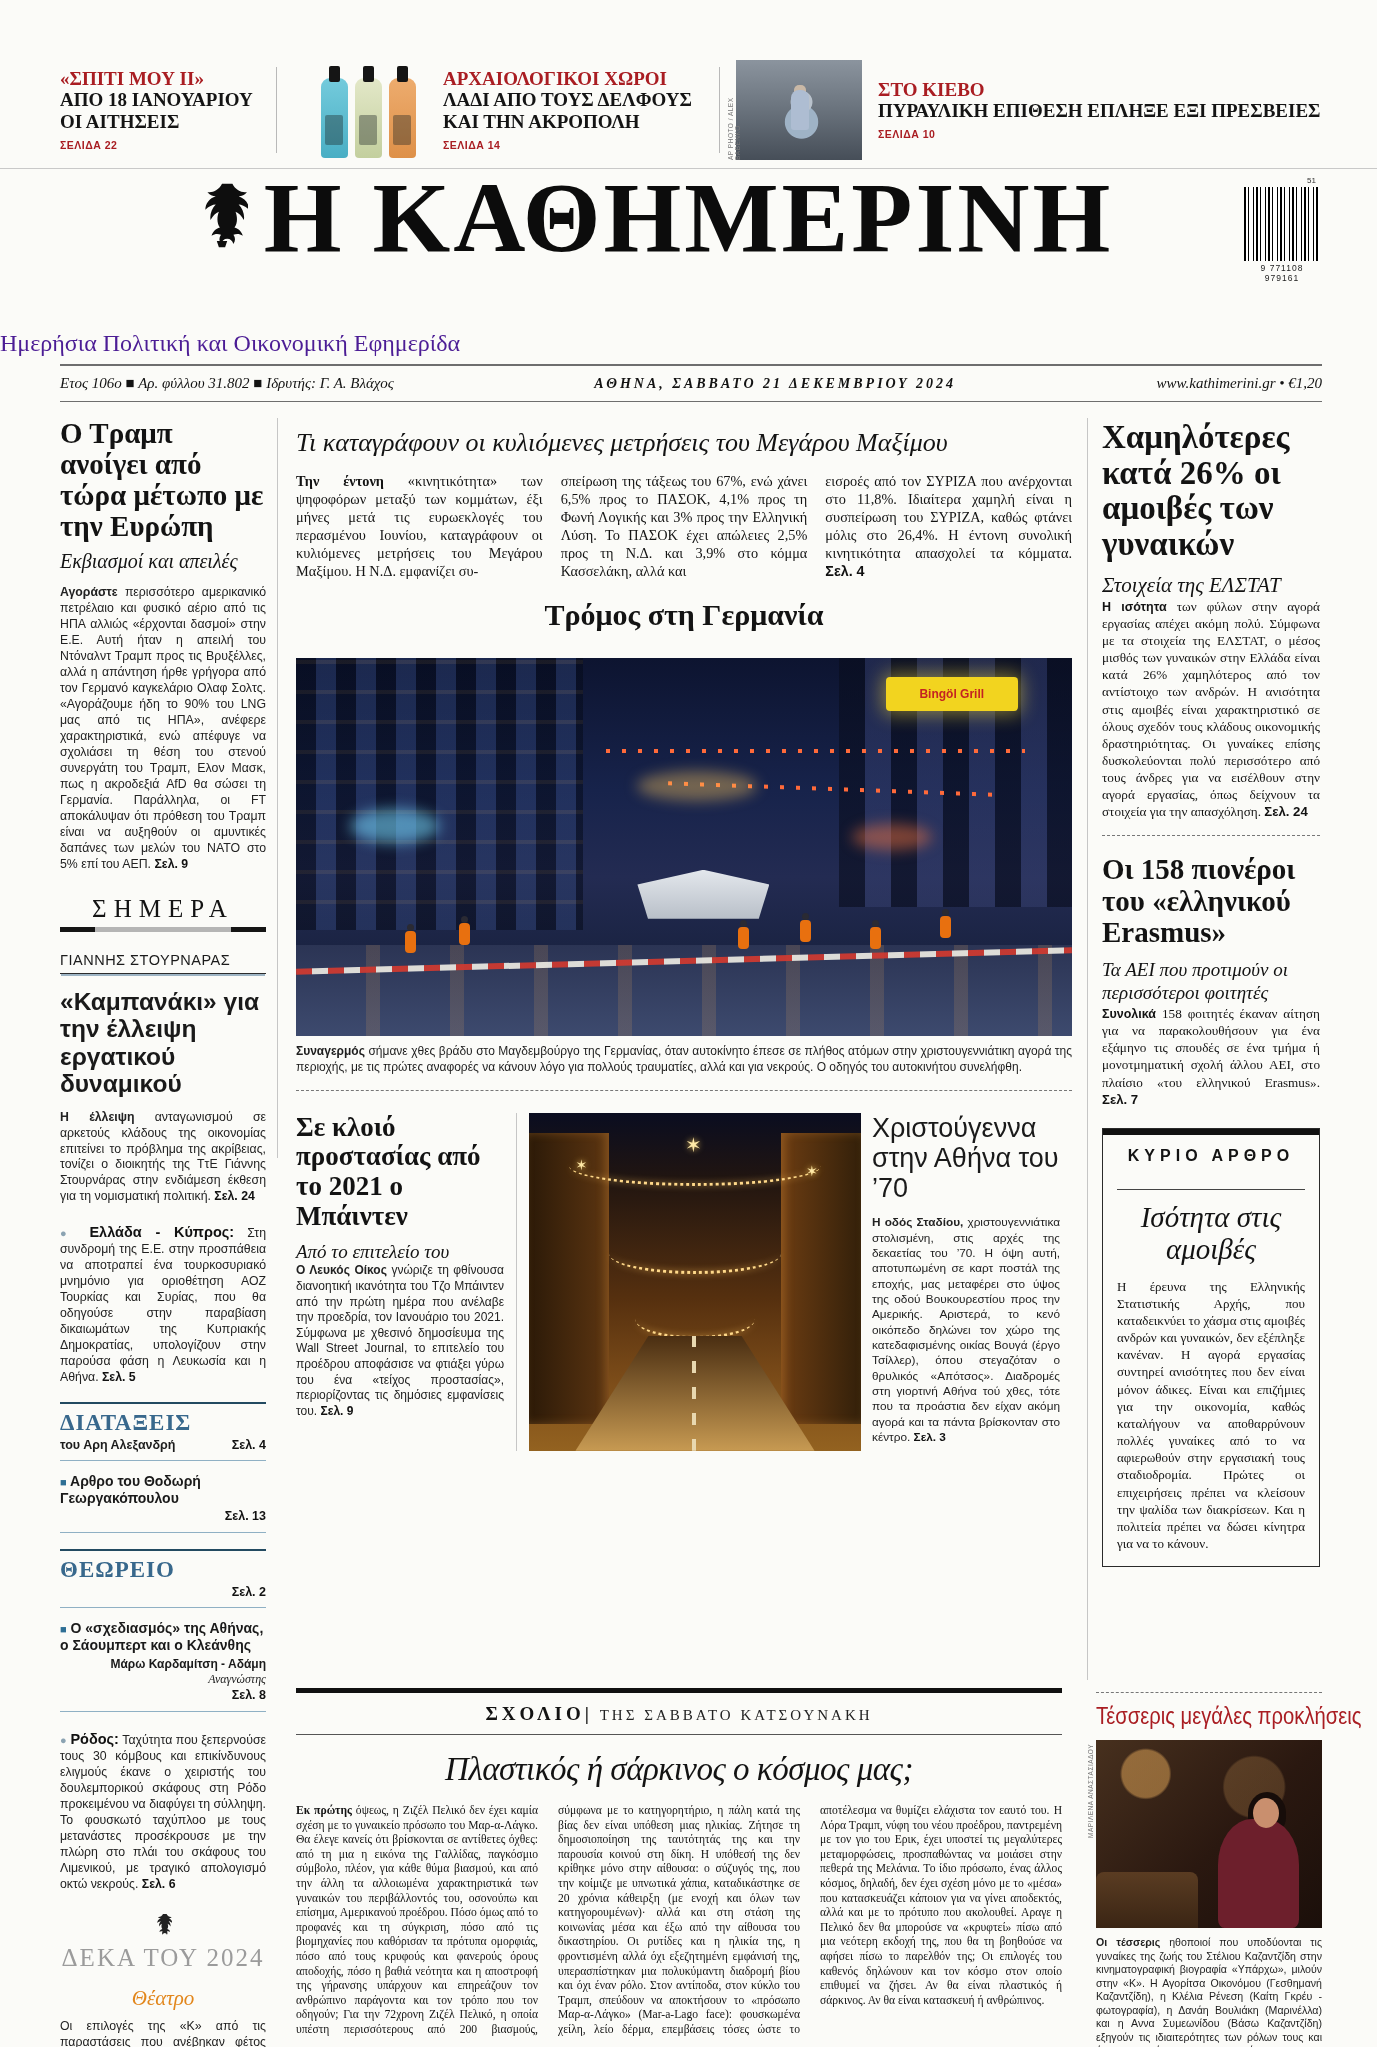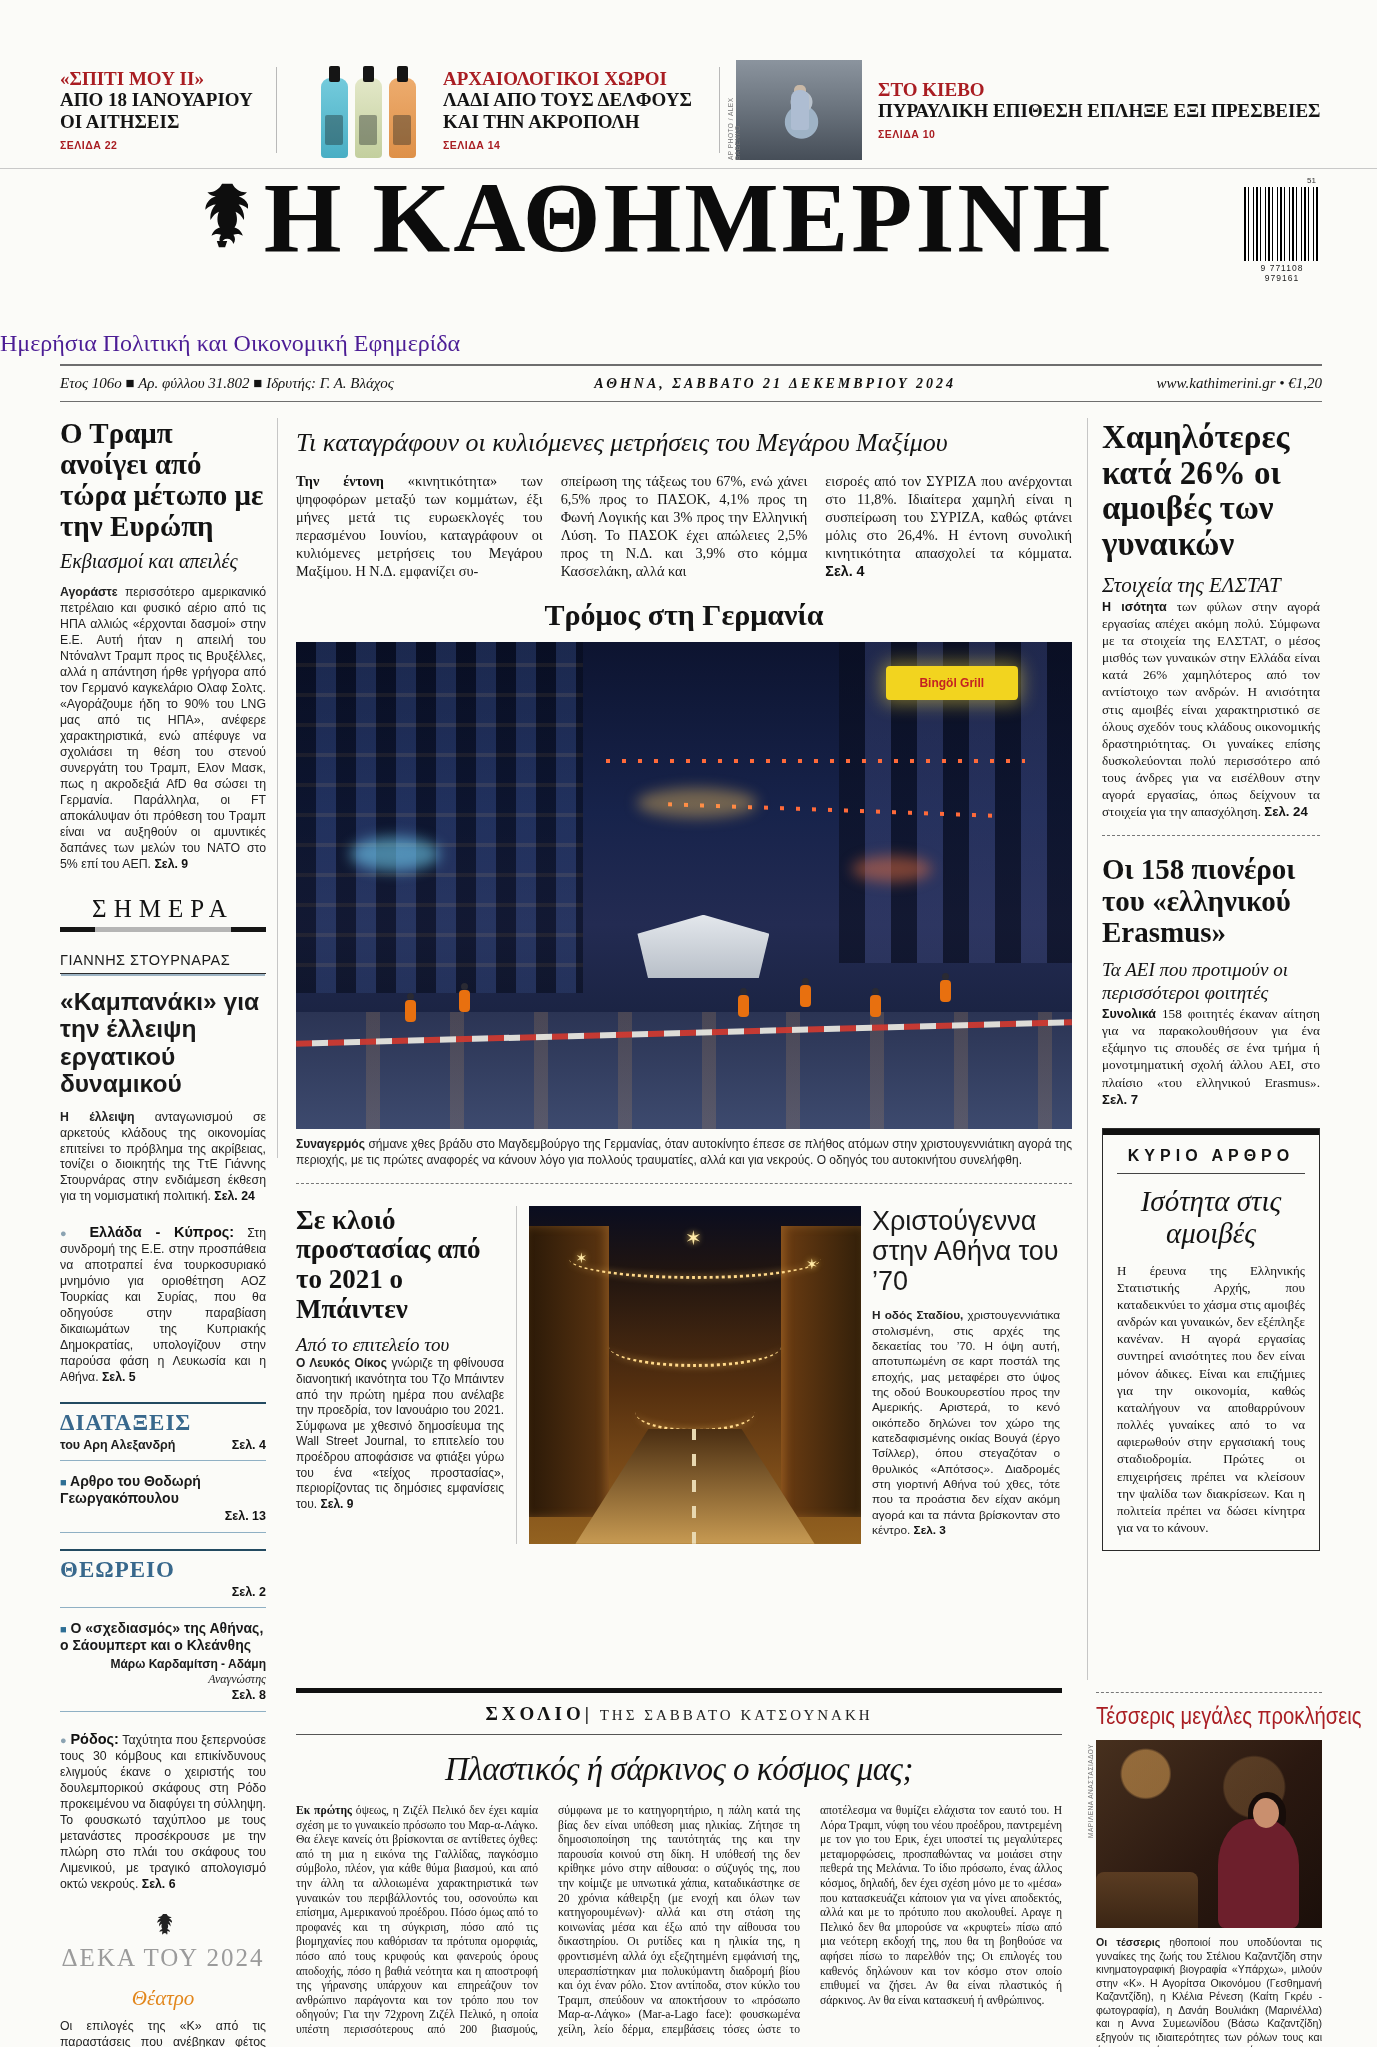--- a/index.html
+++ b/index.html
@@ -88,21 +88,21 @@
   .deka-body{font-family:"Liberation Sans",sans-serif;font-size:12.3px;line-height:1.3;text-align:justify;margin-top:8px;color:#222}
 
   
   .center-col{position:absolute;left:296px;top:414px;width:776px}
   .main-hl{font-size:46px;line-height:1.1;font-weight:bold;letter-spacing:-.5px}
   .main-deck{font-style:italic;font-size:26px;margin-top:14px}
   .lead-row{display:flex;gap:18px;margin-top:14px}
   .lead-row .lcol{flex:1;font-size:14.3px;line-height:1.26;text-align:justify}
   .germany-hl{text-align:center;font-size:30px;font-weight:bold;margin-top:18px}
   .photo{position:relative;overflow:hidden}
-  .germany{height:487px;margin-top:10px;background:linear-gradient(180deg,#0d1430 0%,#17234b 35%,#232b52 58%,#1a2342 78%,#10182f 100%)}
+  .germany{height:378px;margin-top:26px;background:linear-gradient(180deg,#0d1430 0%,#17234b 35%,#232b52 58%,#1a2342 78%,#10182f 100%)}
   .g-bldg-l{position:absolute;left:0;top:0;width:37%;height:72%;
             background:repeating-linear-gradient(90deg,rgba(5,10,25,.55) 0 20px,rgba(45,65,115,.45) 20px 40px),
                        repeating-linear-gradient(0deg,transparent 0 26px,rgba(255,190,90,.16) 26px 30px)}
   .g-bldg-r{position:absolute;right:0;top:0;width:30%;height:66%;
             background:repeating-linear-gradient(90deg,rgba(8,12,28,.6) 0 26px,rgba(60,70,120,.4) 26px 52px)}
   .g-sign{position:absolute;right:7%;top:5%;width:17%;height:34px;background:#f2d41f;border-radius:4px;
           color:#c42222;font-family:"Liberation Sans",sans-serif;font-weight:bold;font-size:12px;
           display:flex;align-items:center;justify-content:center;box-shadow:0 0 18px 4px rgba(250,220,60,.45)}
   .g-glow{position:absolute;border-radius:50%;filter:blur(7px)}
   .gc1{left:7%;top:40%;width:90px;height:34px;background:rgba(120,220,255,.55)}
@@ -165,21 +165,21 @@
   .right-col{position:absolute;left:1102px;top:420px;width:218px}
   .rc-hl{font-size:33px;line-height:1.08;font-weight:bold}
   .rc-deck{font-style:italic;font-size:21px;margin-top:10px}
   .rc-body{font-size:13.2px;line-height:1.3;text-align:justify;margin-top:0}
   .rc-body .lead-w{font-family:"Liberation Sans",sans-serif;font-size:12.5px}
   .rc-hl2{font-size:29px;line-height:1.1;font-weight:bold;margin-top:18px}
   .rc-deck2{font-style:italic;font-size:19px;line-height:1.2;margin-top:10px}
   .ka-box{margin-top:20px;border:1px solid #2a2a2a;padding:0 14px 14px}
   .ka-topbar{height:6px;background:#111;margin:0 -14px 12px}
   .ka-label{font-family:"Liberation Sans",sans-serif;font-weight:bold;font-size:16px;letter-spacing:5px;
-            text-align:center;padding-bottom:8px;border-bottom:1px solid #444}
+            text-align:center;padding-bottom:24px;border-bottom:1px solid #444}
   .ka-hl{text-align:center;font-style:italic;font-size:29px;line-height:1.1;margin-top:12px}
   .ka-body{font-size:13px;line-height:1.32;text-align:justify;margin-top:12px}
 
   
   .prok{position:absolute;left:1096px;top:1692px;width:226px}
   .prok-dash{border-top:1px dashed #777;width:100%}
   .prok-hl{margin-top:10px;font-family:"Liberation Sans",sans-serif;font-size:23px;color:#a91d22;
            white-space:nowrap;transform:scaleX(.88);transform-origin:left}
   .prok-photo{position:relative;margin-top:10px;width:100%;height:188px;
         background:radial-gradient(circle at 22% 18%,rgba(230,170,90,.5) 0 10%,transparent 11%),

